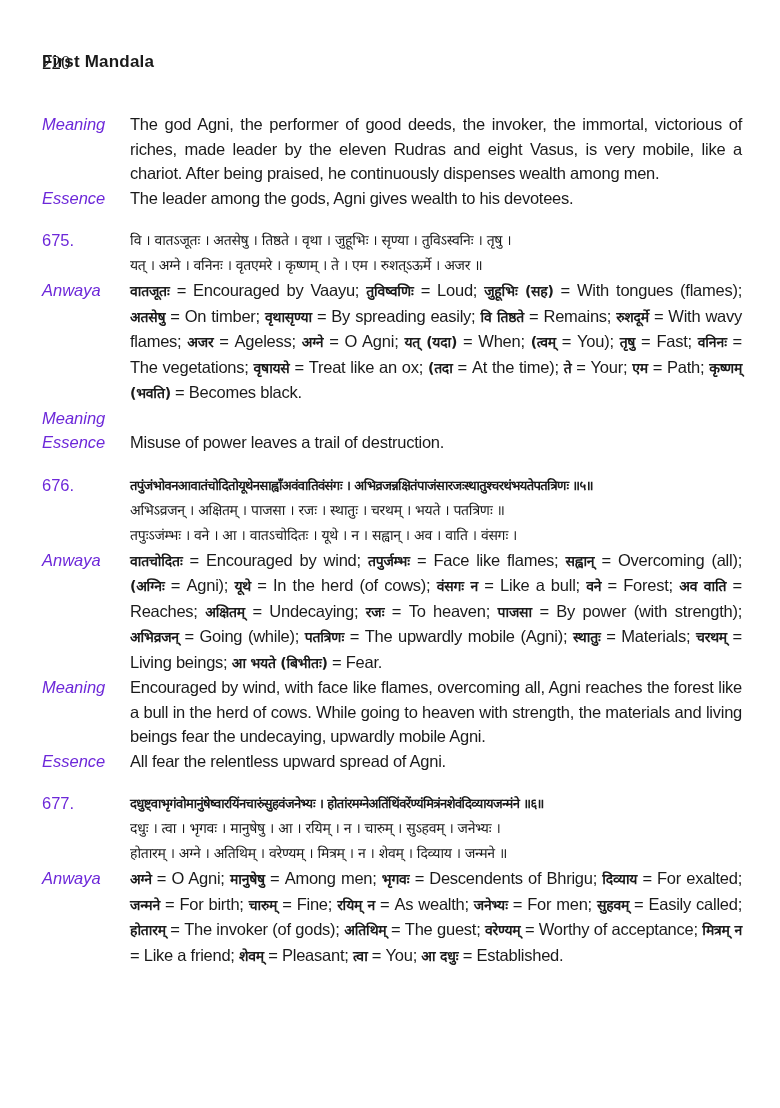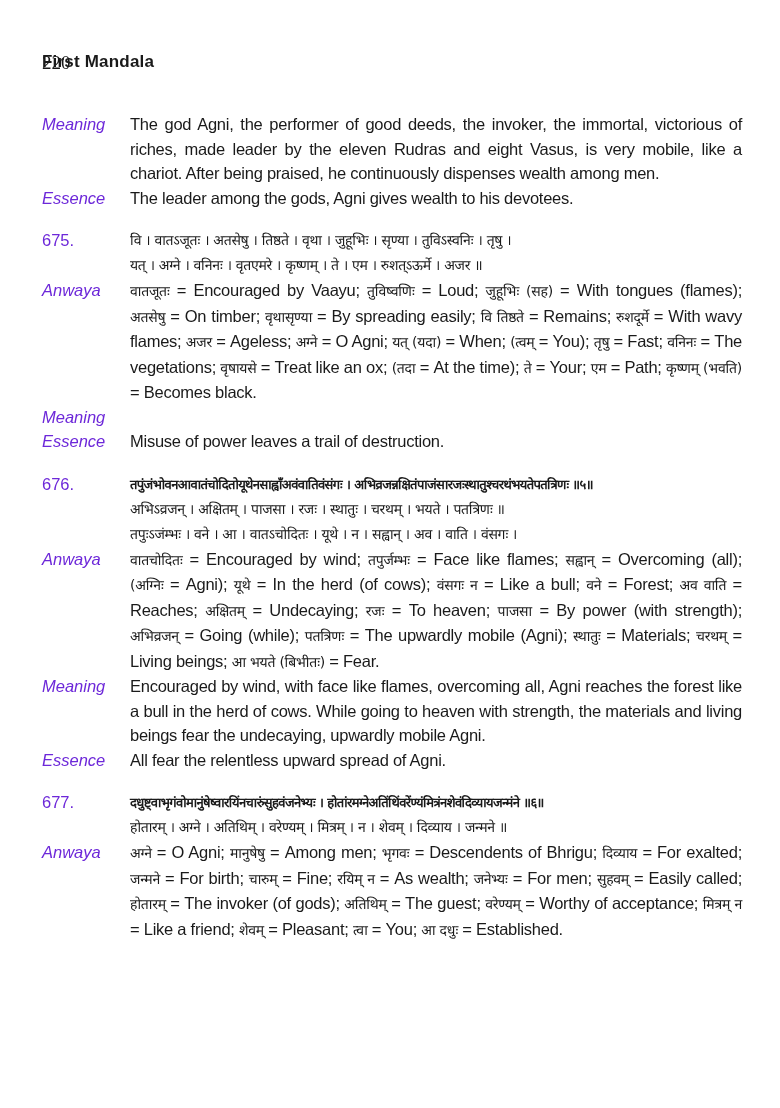--- a/index.html
+++ b/index.html
@@ -9,21 +9,21 @@
   }
   .page { position: absolute; left: 0; top: 0; width: 780px; height: 1108px; }
   .header { position: absolute; top: 52px; left: 42px; right: 34px; height: 30px; }
   .page-num { position: absolute; left: 0; top: 0; font-family: "Liberation Serif", serif; font-size: 19px; }
   .running-title { position: absolute; left: 0; right: 0; text-align: left; top: 0; font-weight: bold; font-size: 17px; letter-spacing: 0.2px; }
   .content { position: absolute; left: 42px; top: 112px; width: 700px; }
   .row { display: flex; align-items: flex-start; }
   .label { width: 88px; flex: 0 0 88px; font-style: italic; font-size: 16.5px; line-height: 24.5px; color: #6d28d9; }
   .label.num { font-style: normal; }
   .body { flex: 1; font-size: 16.5px; line-height: 24.5px; text-align: justify; letter-spacing: -0.25px; }
-  .sk { font-family: "DejaVu Sans", sans-serif; font-weight: normal; font-size: 14px; }
+  .sk { font-family: "DejaVu Sans", sans-serif; font-weight: bold; font-size: 14px; }
   .verse { font-family: "DejaVu Sans", sans-serif; font-size: 14px; line-height: 25px; white-space: nowrap; letter-spacing: -0.3px; }
   .verse .samhita { font-weight: bold; font-size: 13px; letter-spacing: -0.6px; }
   .gap { height: 18px; }
 </style>
 </head>
 <body>
 
 <div class="page">
 
   <div class="header">
@@ -90,20 +90,21 @@
       </div>
     </div>
 
     <div class="gap"></div>
 
     <div class="verse-block">
       <div class="row">
         <div class="label num">677.</div>
         <div class="body verse">
           <div class="samhita">दधुष्ट्वाभृगंवोमानुंषेष्वारयिंनचारुंसुहवंजनेभ्यः । होतांरमग्नेअतिंथिंवरेंण्यंमित्रंनशेवंदिव्यायजन्मंने ॥६॥</div>
+          <div>दधुः । त्वा । भृगवः । मानुषेषु । आ । रयिम् । न । चारुम् । सुऽहवम् । जनेभ्यः ।</div>
           <div>होतारम् । अग्ने । अतिथिम् । वरेण्यम् । मित्रम् । न । शेवम् । दिव्याय । जन्मने ॥</div>
         </div>
       </div>
       <div class="row">
         <div class="label">Anwaya</div>
         <div class="body anwaya"><span class="sk">अग्ने</span><span> = O Agni; </span><span class="sk">मानुषेषु</span><span> = Among men; </span><span class="sk">भृगवः</span><span> = Descendents of Bhrigu; </span><span class="sk">दिव्याय</span><span> = For exalted; </span><span class="sk">जन्मने</span><span> = For birth; </span><span class="sk">चारुम्</span><span> = Fine; </span><span class="sk">रयिम् न</span><span> = As wealth; </span><span class="sk">जनेभ्यः</span><span> = For men; </span><span class="sk">सुहवम्</span><span> = Easily called; </span><span class="sk">होतारम्</span><span> = The invoker (of gods); </span><span class="sk">अतिथिम्</span><span> = The guest; </span><span class="sk">वरेण्यम्</span><span> = Worthy of acceptance; </span><span class="sk">मित्रम् न</span><span> = Like a friend; </span><span class="sk">शेवम्</span><span> = Pleasant; </span><span class="sk">त्वा</span><span> = You; </span><span class="sk">आ दधुः</span><span> = Established.</span></div>
       </div>
     </div>
 
   </div>

